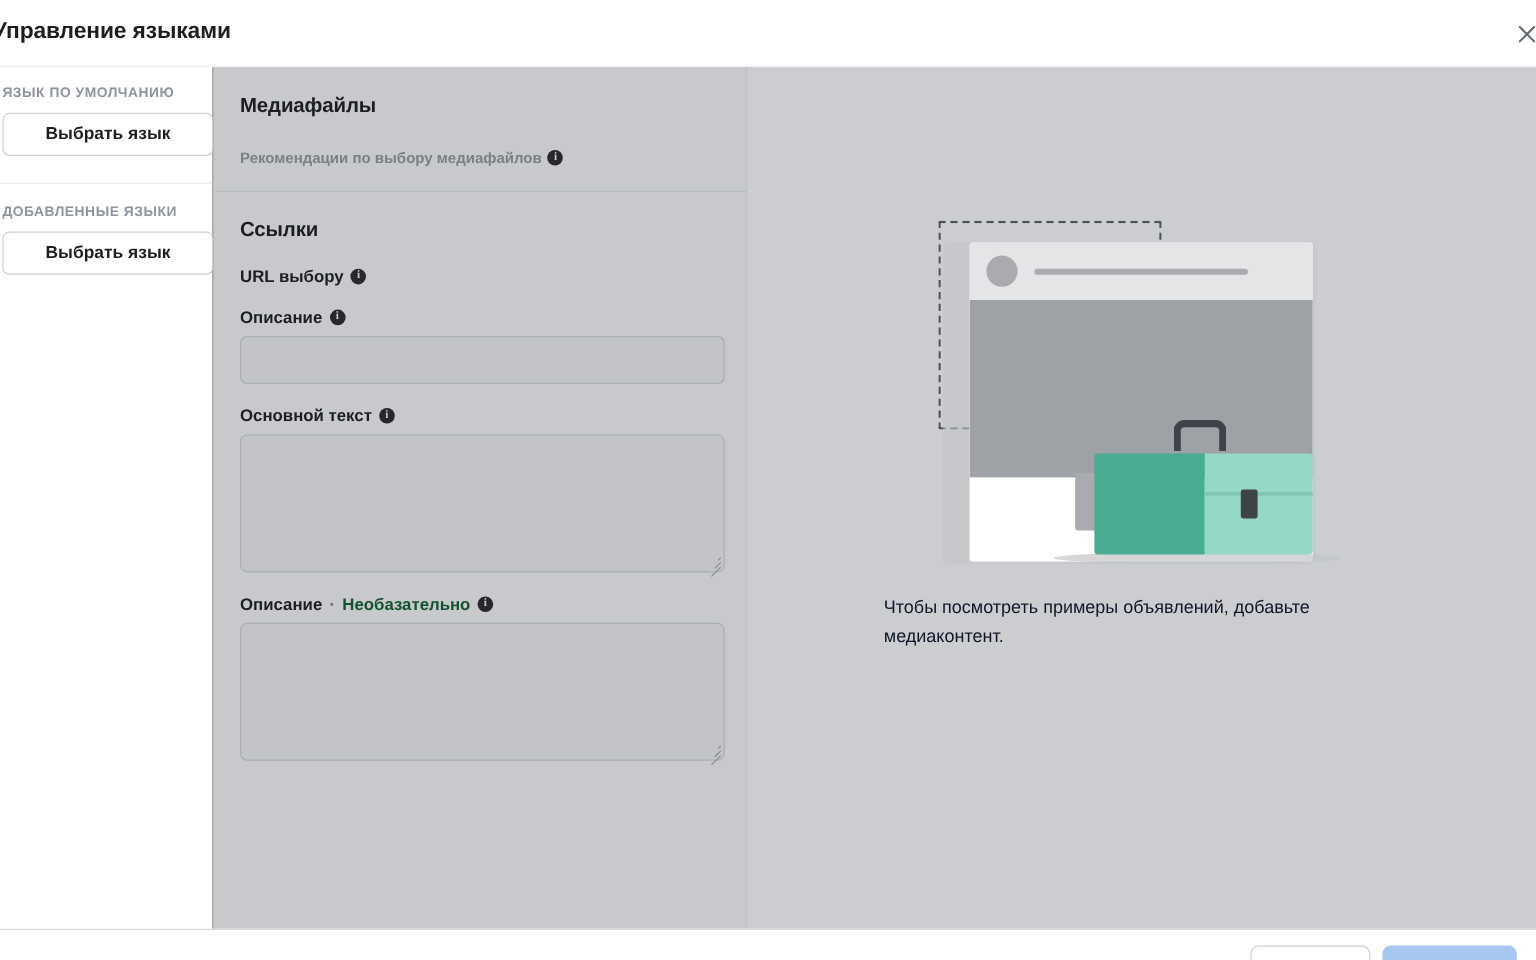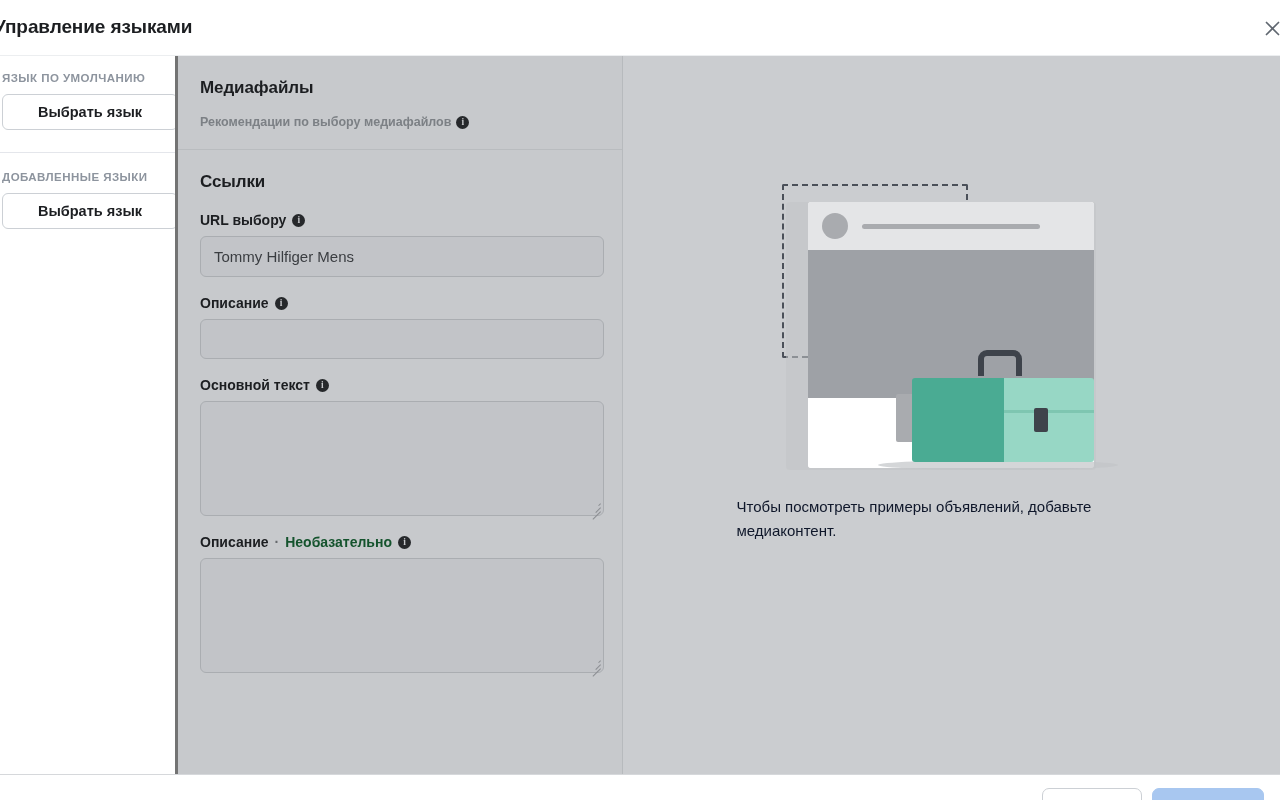--- a/index.html
+++ b/index.html
@@ -62,21 +62,21 @@
     width: 1280px;
     height: 718px;
     display: flex;
   }
 
   
   .lang-sidebar {
     width: 178px;
     flex: 0 0 178px;
     background: #ffffff;
-    border-right: 3px solid #737373;
+    border-right: 1px solid #737373;
     padding: 16px 12px 12px 12px;
     position: relative;
     overflow: hidden;
   }
   .side-group { position: relative; }
   .side-label {
     font-size: 11.5px;
     font-weight: 600;
     letter-spacing: 0.45px;
     color: #8d949e;
@@ -150,26 +150,26 @@
     white-space: nowrap;
   }
   .caret {
     width: 0; height: 0;
     border-left: 6px solid transparent;
     border-right: 6px solid transparent;
     border-top: 7px solid #1c1e21;
     flex: 0 0 auto;
   }
   .media-hint {
-    margin-top: 17px;
+    margin-top: 27px;
     font-size: 12.5px;
     font-weight: 600;
     color: #7c8085;
     display: flex;
-    align-items: flex-end;
+    align-items: flex-start;
     gap: 5px;
     white-space: nowrap;
   }
 
   .field { margin-bottom: 18px; }
   .field:last-child { margin-bottom: 0; }
   .field-label {
     font-size: 14px;
     font-weight: 700;
     color: #1c1e21;
@@ -462,21 +462,20 @@
       <div class="section-divider"></div>
 
       <div class="section links">
         <div class="section-title">Ссылки</div>
 
         <div class="field">
           <div class="field-label">
             <span>URL выбору</span>
             <span class="info-icon">i</span>
           </div>
-          <input class="text-input" type="text" value="Tommy Hilfiger Mens" style="">
         </div>
 
         <div class="field">
           <div class="field-label">
             <span>Описание</span>
             <span class="info-icon">i</span>
           </div>
           <input class="text-input" type="text" style="height: 40px;">
         </div>
 

